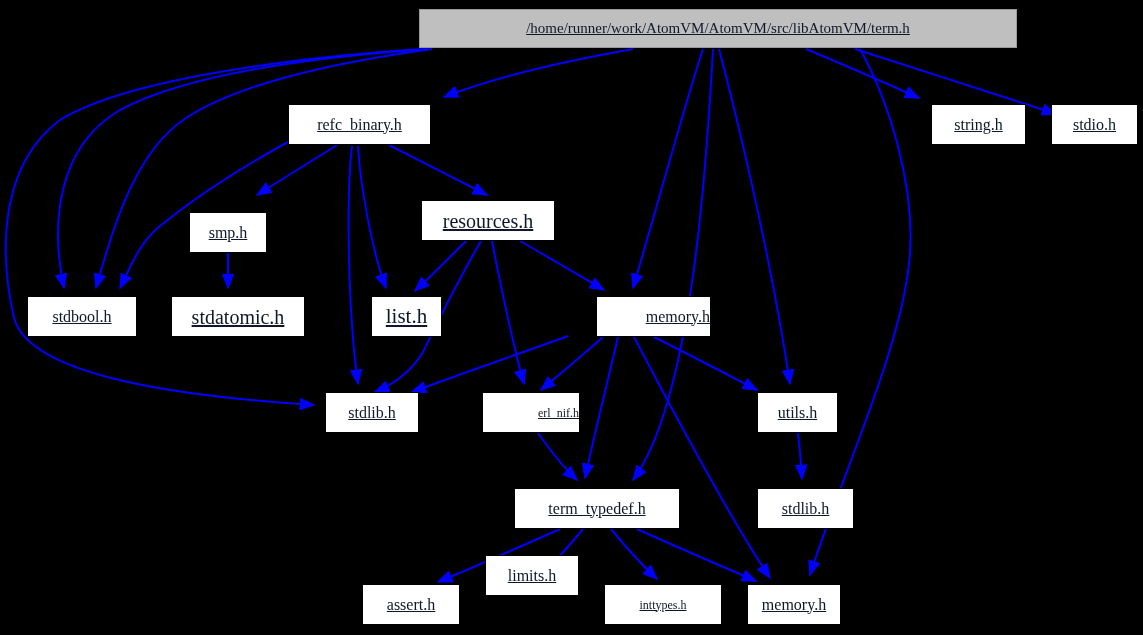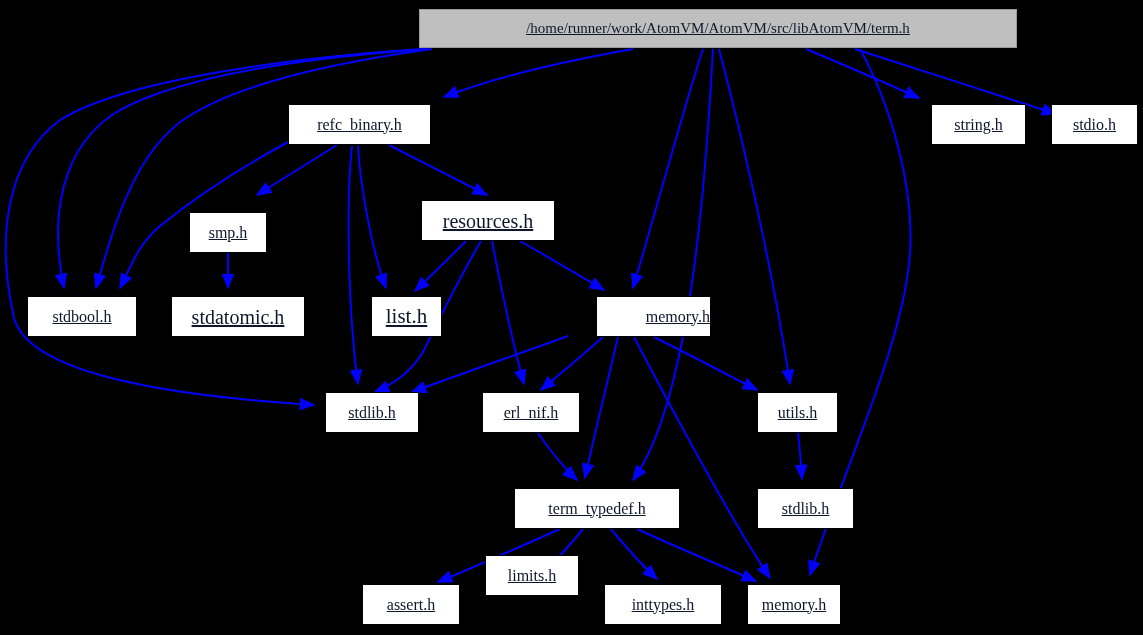--- a/index.html
+++ b/index.html
@@ -117,39 +117,39 @@
       </div>
       <div class="node-box" style="left: 371px; top: 296px; width: 71px; height: 41px; font-size: 21px;">
         <span class="node-label">list.h</span>
       </div>
       <div class="node-box" style="left: 596px; top: 296px; width: 115px; height: 41px; font-size: 16px; justify-content: flex-end;">
         <span class="node-label">memory.h</span>
       </div>
       <div class="node-box" style="left: 325px; top: 392px; width: 94px; height: 41px; font-size: 16px;">
         <span class="node-label">stdlib.h</span>
       </div>
-      <div class="node-box" style="left: 482px; top: 392px; width: 98px; height: 41px; font-size: 16px;">
+      <div class="node-box" style="left: 482px; top: 392px; width: 98px; height: 41px; font-size: 12px; justify-content: flex-end;">
         <span class="node-label">erl_nif.h</span>
       </div>
       <div class="node-box" style="left: 757px; top: 392px; width: 81px; height: 41px; font-size: 16px;">
         <span class="node-label">utils.h</span>
       </div>
       <div class="node-box" style="left: 514px; top: 488px; width: 166px; height: 41px; font-size: 16px;">
         <span class="node-label">term_typedef.h</span>
       </div>
       <div class="node-box" style="left: 757px; top: 488px; width: 97px; height: 41px; font-size: 16px;">
         <span class="node-label">stdlib.h</span>
       </div>
       <div class="node-box" style="left: 362px; top: 584px; width: 98px; height: 41px; font-size: 16px;">
         <span class="node-label">assert.h</span>
       </div>
       <div class="node-box" style="left: 485px; top: 555px; width: 94px; height: 41px; font-size: 16px;">
         <span class="node-label">limits.h</span>
       </div>
-      <div class="node-box" style="left: 604px; top: 584px; width: 118px; height: 41px; font-size: 16px;">
+      <div class="node-box" style="left: 604px; top: 584px; width: 118px; height: 41px; font-size: 12px;">
         <span class="node-label">inttypes.h</span>
       </div>
       <div class="node-box" style="left: 747px; top: 584px; width: 94px; height: 41px; font-size: 16px;">
         <span class="node-label">memory.h</span>
       </div>
     </div>
 
 </div>
 
 </body></html>

